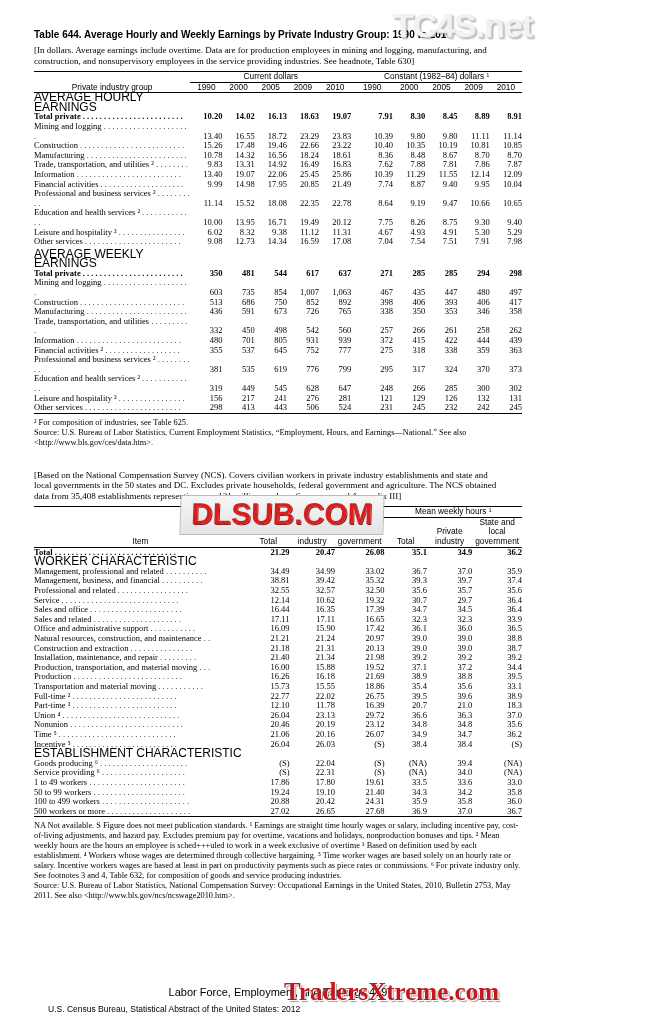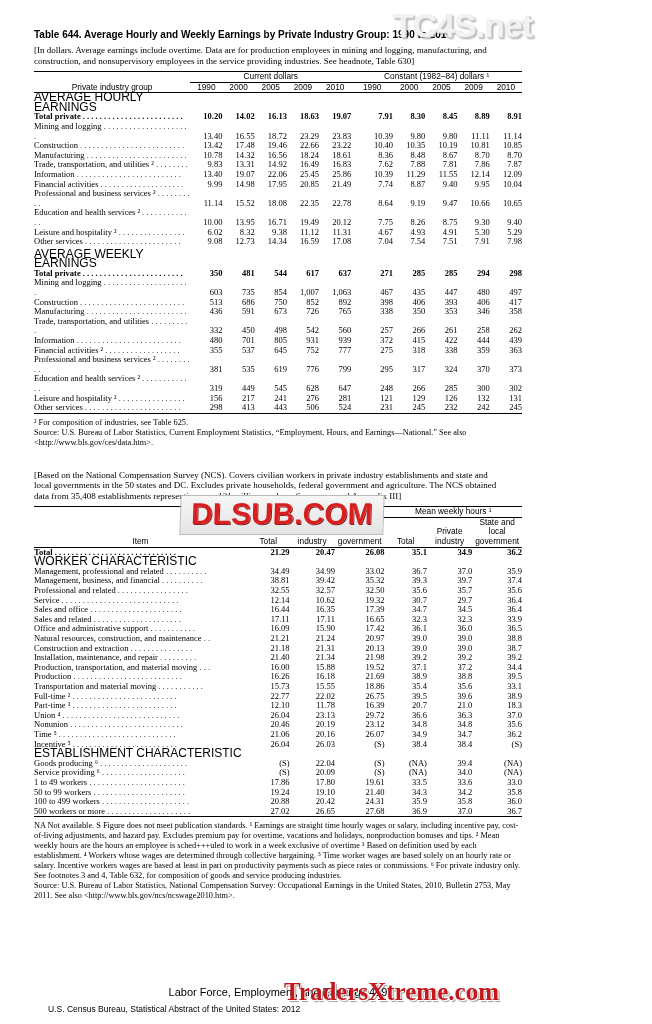--- a/index.html
+++ b/index.html
@@ -181,21 +181,21 @@
             <td class="num">23.29</td>
             <td class="num">23.83</td>
             <td class="num">10.39</td>
             <td class="num">9.80</td>
             <td class="num">9.80</td>
             <td class="num">11.11</td>
             <td class="num">11.14</td>
           </tr>
           <tr>
             <td class="stub">Construction . . . . . . . . . . . . . . . . . . . . . . . . . </td>
-            <td class="num">13.42</td>
+            <td class="num">15.26</td>
             <td class="num">17.48</td>
             <td class="num">19.46</td>
             <td class="num">22.66</td>
             <td class="num">23.22</td>
             <td class="num">10.40</td>
             <td class="num">10.35</td>
             <td class="num">10.19</td>
             <td class="num">10.81</td>
             <td class="num">10.85</td>
           </tr>
@@ -706,21 +706,21 @@
             <td class="num">(S)</td>
             <td class="num">22.04</td>
             <td class="num">(S)</td>
             <td class="num">(NA)</td>
             <td class="num">39.4</td>
             <td class="num">(NA)</td>
           </tr>
           <tr>
             <td class="stub">Service providing ⁶ . . . . . . . . . . . . . . . . . . . . </td>
             <td class="num">(S)</td>
-            <td class="num">20.09</td>
+            <td class="num">22.31</td>
             <td class="num">(S)</td>
             <td class="num">(NA)</td>
             <td class="num">34.0</td>
             <td class="num">(NA)</td>
           </tr>
           <tr>
             <td class="stub">1 to 49 workers . . . . . . . . . . . . . . . . . . . . . . . </td>
             <td class="num">17.86</td>
             <td class="num">17.80</td>
             <td class="num">19.61</td>

